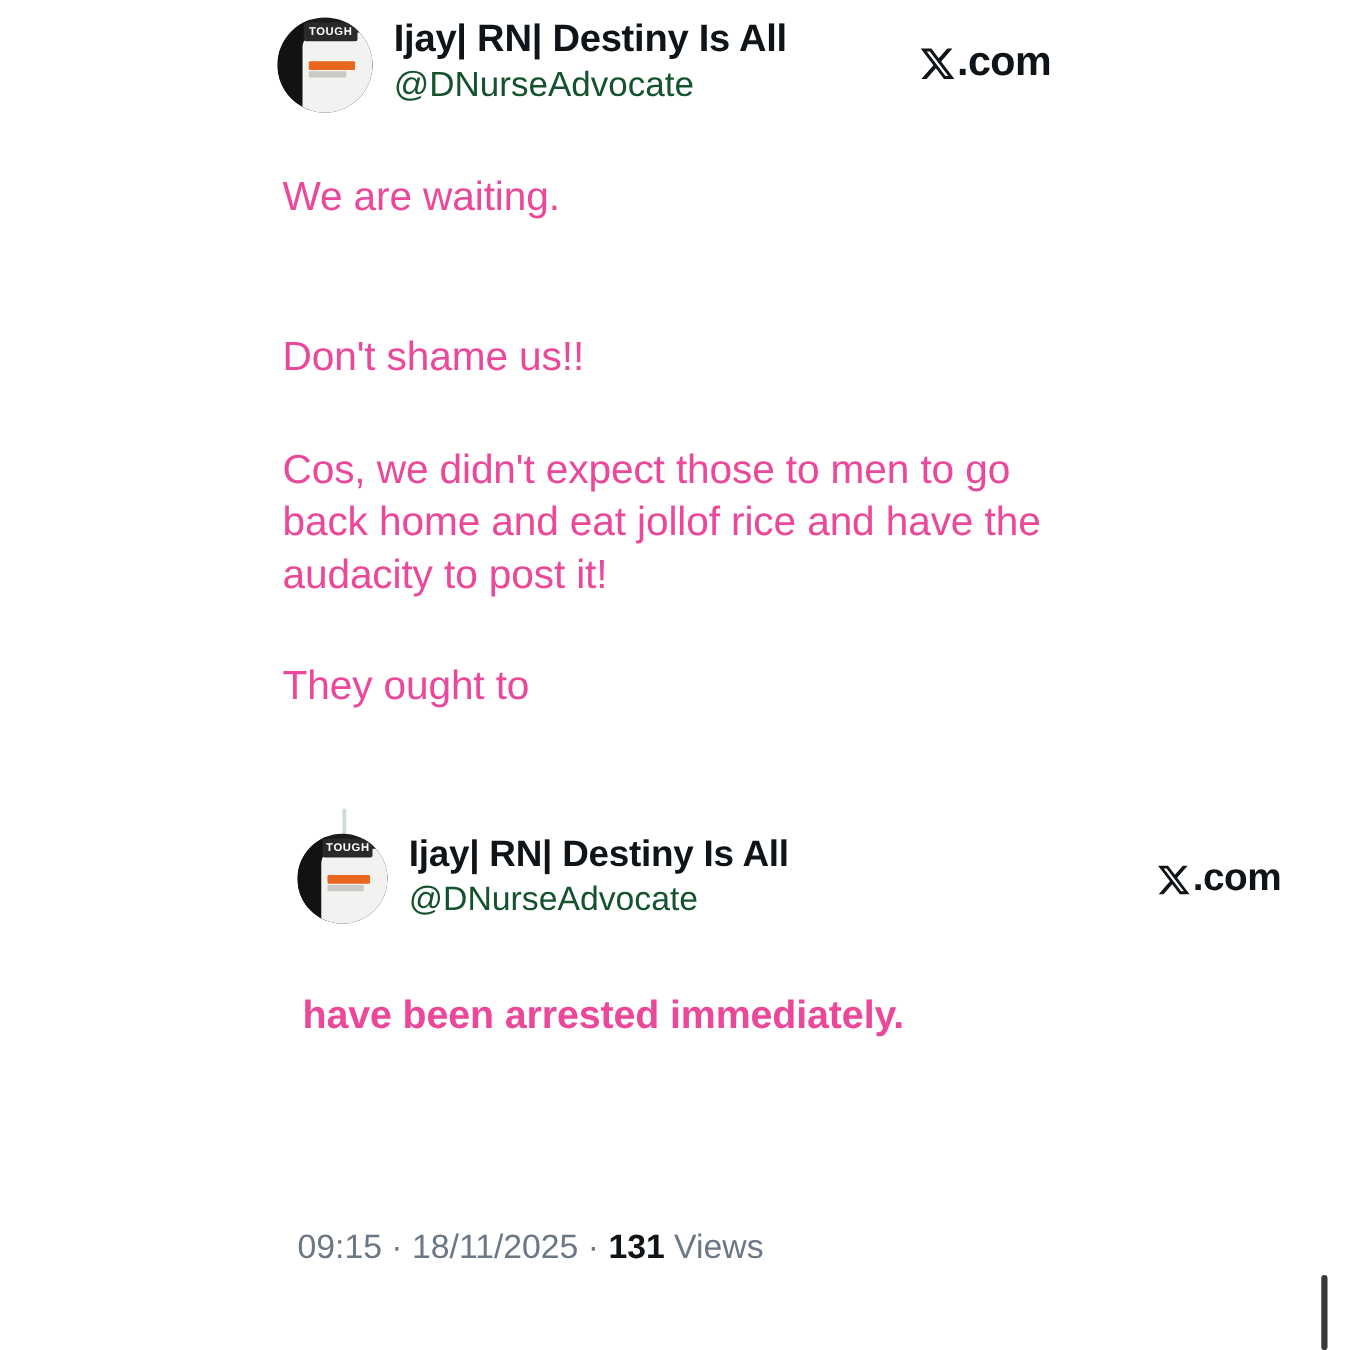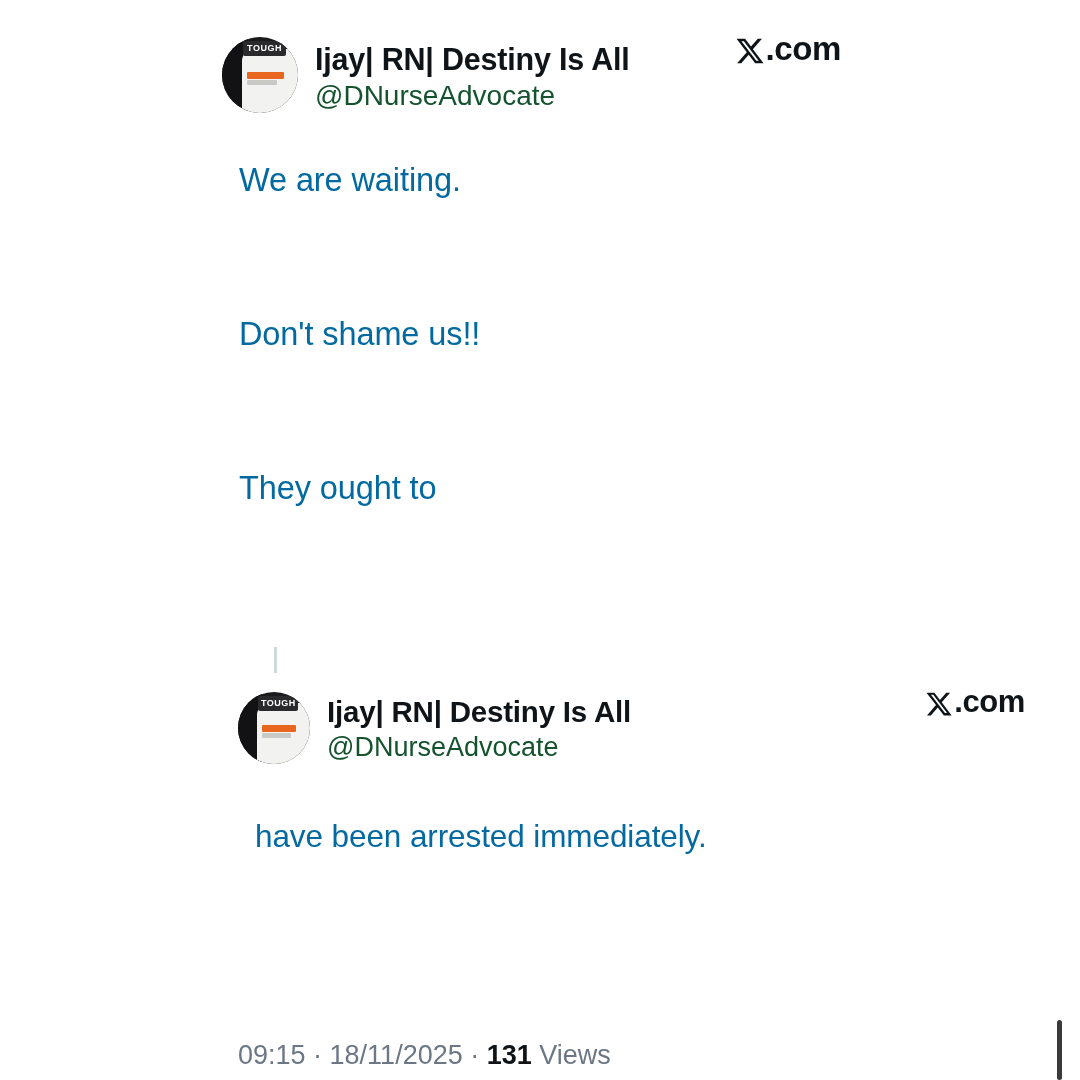--- a/index.html
+++ b/index.html
@@ -21,21 +21,21 @@
   }
 
   
   .outer {
     position: absolute;
     left: 0; top: 0;
     width: 1080px;
   }
   .tweet-header {
     display: flex;
-    align-items: flex-end;
+    align-items: flex-start;
     padding: 14px 0 0 222px;
     position: relative;
   }
   .avatar {
     width: 76px;
     height: 76px;
     border-radius: 50%;
     flex: 0 0 76px;
     overflow: hidden;
     position: relative;
@@ -68,21 +68,20 @@
     border-radius: 1px;
   }
   .avatar .av-stripe2 {
     position: absolute; left: 33%; top: 57%; width: 40%; height: 5px;
     background: #c9c9c5;
     border-radius: 1px;
   }
   .names {
     margin-left: 17px;
     line-height: 1.16;
-    margin-top: 28px;
   }
   .display-name {
     font-size: 30.5px;
     font-weight: bold;
     color: #0f1419;
     letter-spacing: -0.2px;
     white-space: nowrap;
   }
   .handle {
     font-size: 28px;
@@ -110,24 +109,24 @@
     position: relative;
     top: 2px;
   }
   .outer .xcom { right: 239px; top: 14px; }
 
   .tweet-body {
     padding: 0 0 0 222px;
     width: 1080px;
   }
   .tweet-body p {
-    margin: 17px;
+    margin: 4px;
     font-size: 32.5px;
     line-height: 1.30;
-    color: #0369a1;
+    color: #ec4899;
     max-width: 640px;
     letter-spacing: -0.1px;
   }
   .para-gap { height: 39px; }
   .first-para { margin-top: 46px !important; }
 
   
   .quoted {
     position: absolute;
     left: 238px;
@@ -146,31 +145,31 @@
     padding: 12px 0 0 0;
   }
   .quoted .avatar {
     width: 72px; height: 72px; flex: 0 0 72px;
   }
   .quoted .display-name { font-size: 29.5px; }
   .quoted .handle { font-size: 27px; }
   .quoted .xcom { right: 55px; top: 13px; font-size: 31px; }
   .quoted .xcom .xlogo { width: 28px; height: 28px; }
 
-  .quoted .tweet-body { padding: 0; width: 842px; }
+  .quoted .tweet-body { padding: 0; width: 842px; font-weight: bold; }
   .quoted .tweet-body p {
     font-size: 31.5px;
     max-width: 600px;
   }
   .quoted-first { margin-top: 52px !important; }
 
   .meta {
     position: absolute;
     left: 238px;
-    top: 1040px;
+    top: 982px;
     font-size: 27px;
     color: #6b7785;
     white-space: nowrap;
   }
   .meta b { color: #0f1419; font-weight: bold; }
   .meta .sep { color: #6b7785; }
 
   .scrollbar {
     position: absolute;
     right: 18px;
@@ -209,20 +208,21 @@
         <span>.com</span>
       </div>
     </div>
 
     <div class="tweet-body">
       <p class="first-para">We are waiting.</p>
       <div class="para-gap"></div>
       <div class="para-gap"></div>
       <p>Don't shame us!!</p>
       <div class="para-gap"></div>
+      <p>Cos, we didn't expect those to men to go back home and eat jollof rice and have the audacity to post it!</p>
       <div class="para-gap"></div>
       <p>They ought to</p>
     </div>
   </div>
 
   <div class="quoted">
     <div class="thread-line"></div>
 
     <div class="tweet-header">
       <div class="avatar">

